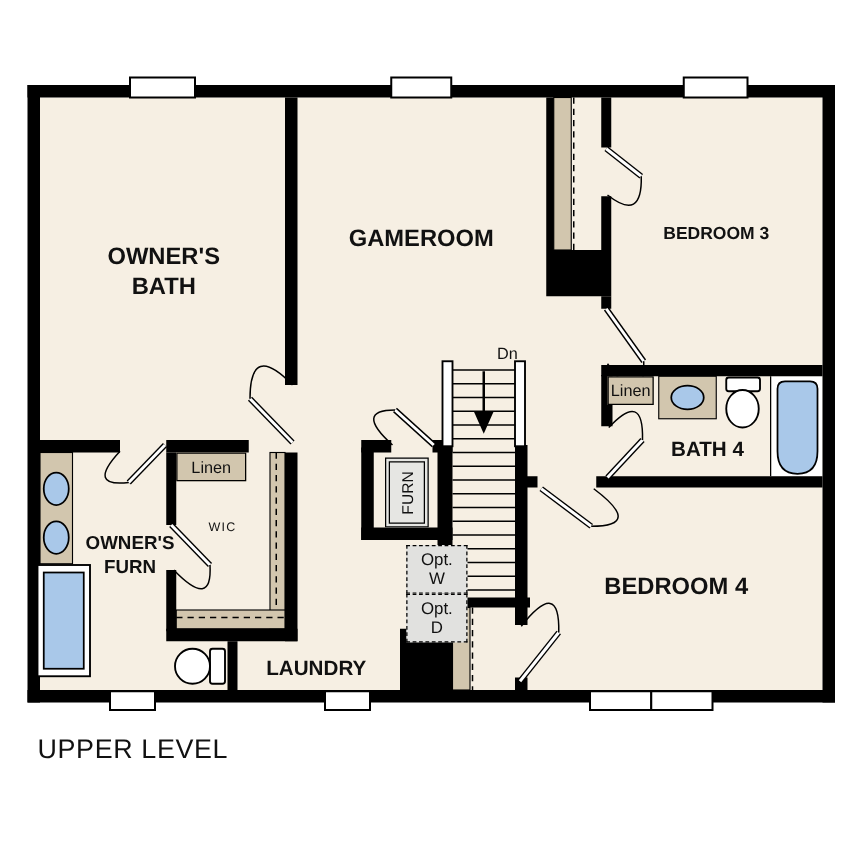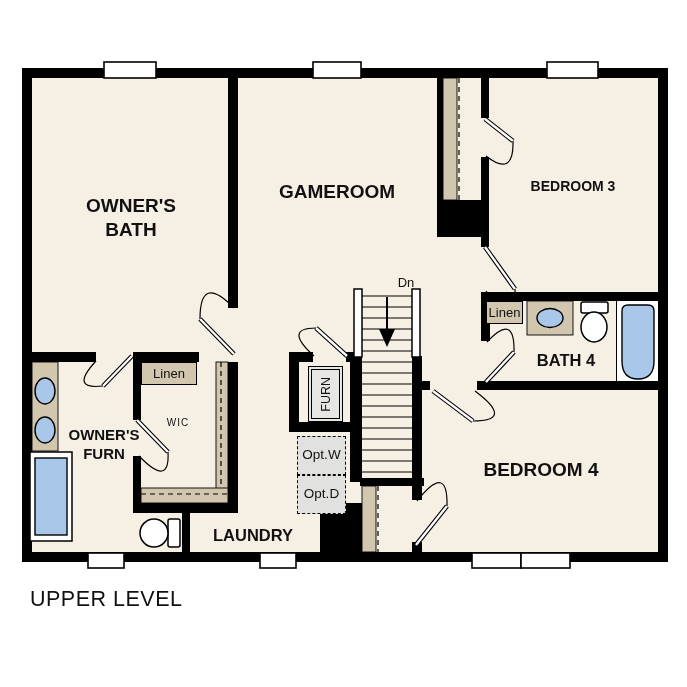--- a/index.html
+++ b/index.html
@@ -21,21 +21,21 @@
   .dash{stroke:#000;stroke-width:1.2;stroke-dasharray:5 4;fill:none;}
   .arc{stroke:#000;stroke-width:1.2;fill:none;}
   .leafb{stroke:#000;stroke-width:4.6;}
   .leafw{stroke:#fff;stroke-width:2.4;}
   .lbl{position:absolute;transform:translate(-50%,-50%);font-weight:bold;
        white-space:nowrap;text-align:center;line-height:1.25;}
   .box{position:absolute;display:flex;align-items:center;justify-content:center;
        box-sizing:border-box;text-align:center;}
   .linen{background:var(--shelf-tan);border:1.6px solid #000;font-size:13px;text-align:center;}
   .optbox{background:var(--optional-gray);border:1.6px dashed #000;
-          font-size:13.5px;line-height:1.1;flex-direction:row;}
+          font-size:13.5px;line-height:1.1;flex-direction:column;margin-left:28px;}
   .furn{background:var(--appliance-gray);border:1.5px solid #000;}
   .furn .inner{position:absolute;inset:2px;border:1px solid #000;
        display:flex;align-items:center;justify-content:center;}
   .furn .vtxt{writing-mode:vertical-rl;transform:rotate(180deg);font-size:12.5px;}
   .title{position:absolute;font-weight:normal;font-size:21.5px;letter-spacing:.5px;}
 </style>
 </head>
 <body>
 
 <div class="canvas">

